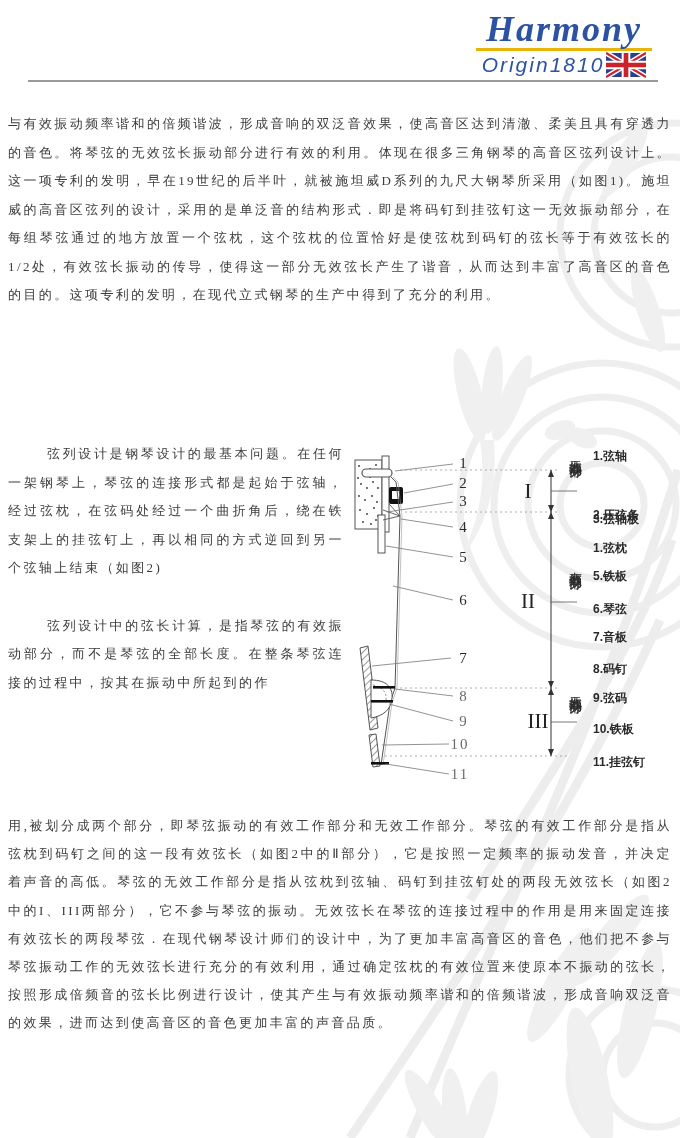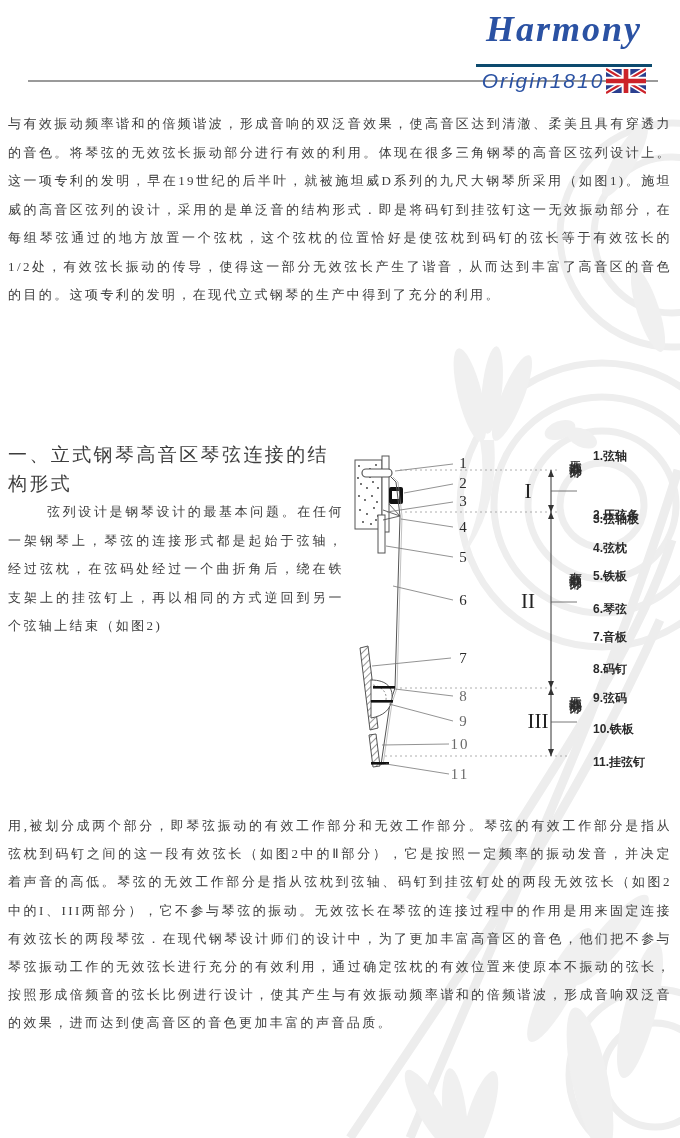--- a/index.html
+++ b/index.html
@@ -5,21 +5,21 @@
   html,body{margin:0;padding:0;background:#fff;}
   .page{position:relative;width:680px;height:1138px;background:#fff;overflow:hidden;
         font-family:"Liberation Serif",serif;color:#3d3d3d;}
   .watermark{position:absolute;left:0;top:0;z-index:0;pointer-events:none;}
   .content{position:relative;z-index:1;}
 
   
   .logo{position:absolute;top:10px;right:28px;text-align:center;z-index:2;}
   .brand{font-family:"Liberation Serif",serif;font-style:italic;font-weight:bold;
          font-size:36px;line-height:38px;color:#2b52a3;letter-spacing:2px;
-         border-bottom:3px solid #0c4a6e;padding:0 10px 16px 10px;}
+         border-bottom:3px solid #eab308;padding:0 10px 0 10px;}
   .subrow{display:flex;align-items:center;justify-content:center;gap:2px;margin-top:1px;}
   .subbrand{font-family:Liberation Sans, sans-serif;font-style:italic;font-size:21px;
             color:#2b52a3;letter-spacing:2px;}
   .flag{display:block;}
   .rule{position:absolute;left:28px;right:22px;top:80px;height:2px;background:#9a9a9a;}
 
   
   .body{font-size:13px;line-height:28.5px;letter-spacing:2.4px;text-align:justify;
         margin:0;}
   .intro{position:absolute;left:8px;top:110px;width:664px;}
@@ -98,22 +98,22 @@
             <path d="M30,0 V36 M0,18 H60" stroke="#cc2229" stroke-width="7"></path>
           </svg>
         </div>
       </div>
       <div class="rule"></div>
     </header>
 
     <p class="body intro">与有效振动频率谐和的倍频谐波，形成音响的双泛音效果，使高音区达到清澈、柔美且具有穿透力的音色。将琴弦的无效弦长振动部分进行有效的利用。体现在很多三角钢琴的高音区弦列设计上。这一项专利的发明，早在19世纪的后半叶，就被施坦威D系列的九尺大钢琴所采用（如图1)。施坦威的高音区弦列的设计，采用的是单泛音的结构形式．即是将码钉到挂弦钉这一无效振动部分，在每组琴弦通过的地方放置一个弦枕，这个弦枕的位置恰好是使弦枕到码钉的弦长等于有效弦长的1/2处，有效弦长振动的传导，使得这一部分无效弦长产生了谐音，从而达到丰富了高音区的音色的目的。这项专利的发明，在现代立式钢琴的生产中得到了充分的利用。</p>
 
     <div class="leftcol">
-      <h2 class="heading">一、立式钢琴高音区琴弦连接的结构形式</h2>
       <p class="body indent">弦列设计是钢琴设计的最基本问题。在任何一架钢琴上，琴弦的连接形式都是起始于弦轴，经过弦枕，在弦码处经过一个曲折角后，绕在铁支架上的挂弦钉上，再以相同的方式逆回到另一个弦轴上结束（如图2)</p>
+      <p class="body indent gap">弦列设计中的弦长计算，是指琴弦的有效振动部分，而不是琴弦的全部长度。在整条琴弦连接的过程中，按其在振动中所起到的作</p>
     </div>
 
     <figure class="figure">
       <svg class="drawing" width="335" height="370" viewBox="0 0 335 370">
         <defs>
           <pattern id="hatch" width="5" height="5" patternUnits="userSpaceOnUse" patternTransform="rotate(45)">
             <line x1="0" y1="0" x2="0" y2="5" stroke="#555" stroke-width="1.2"></line>
           </pattern>
         </defs>
 
@@ -221,21 +221,21 @@
       <div class="numeral" style="left:166px;top:153px;">II</div>
       <div class="numeral" style="left:176px;top:273px;">III</div>
 
       <div class="vlabel" style="left:222px;top:14px;">无效振动部分</div>
       <div class="vlabel" style="left:222px;top:126px;">有效振动部分</div>
       <div class="vlabel" style="left:222px;top:250px;">无效振动部分</div>
 
       <div class="legend-item" style="top:12px;">1.弦轴</div>
       <div class="legend-item" style="top:43px;margin-top:28px;">2.压弦条</div>
       <div class="legend-item" style="top:75px;">3.弦轴板</div>
-      <div class="legend-item" style="top:104px;">4.弦枕</div>
+      <div class="legend-item" style="top:104px;">1.弦枕</div>
       <div class="legend-item" style="top:132px;">5.铁板</div>
       <div class="legend-item" style="top:165px;">6.琴弦</div>
       <div class="legend-item" style="top:193px;">7.音板</div>
       <div class="legend-item" style="top:225px;">8.码钉</div>
       <div class="legend-item" style="top:254px;">9.弦码</div>
       <div class="legend-item" style="top:285px;">10.铁板</div>
       <div class="legend-item" style="top:318px;">11.挂弦钉</div>
     </figure>
 
     <p class="body post">用,被划分成两个部分，即琴弦振动的有效工作部分和无效工作部分。琴弦的有效工作部分是指从弦枕到码钉之间的这一段有效弦长（如图2中的Ⅱ部分），它是按照一定频率的振动发音，并决定着声音的高低。琴弦的无效工作部分是指从弦枕到弦轴、码钉到挂弦钉处的两段无效弦长（如图2中的I、III两部分），它不参与琴弦的振动。无效弦长在琴弦的连接过程中的作用是用来固定连接有效弦长的两段琴弦．在现代钢琴设计师们的设计中，为了更加丰富高音区的音色，他们把不参与琴弦振动工作的无效弦长进行充分的有效利用，通过确定弦枕的有效位置来使原本不振动的弦长，按照形成倍频音的弦长比例进行设计，使其产生与有效振动频率谐和的倍频谐波，形成音响双泛音的效果，进而达到使高音区的音色更加丰富的声音品质。</p>

